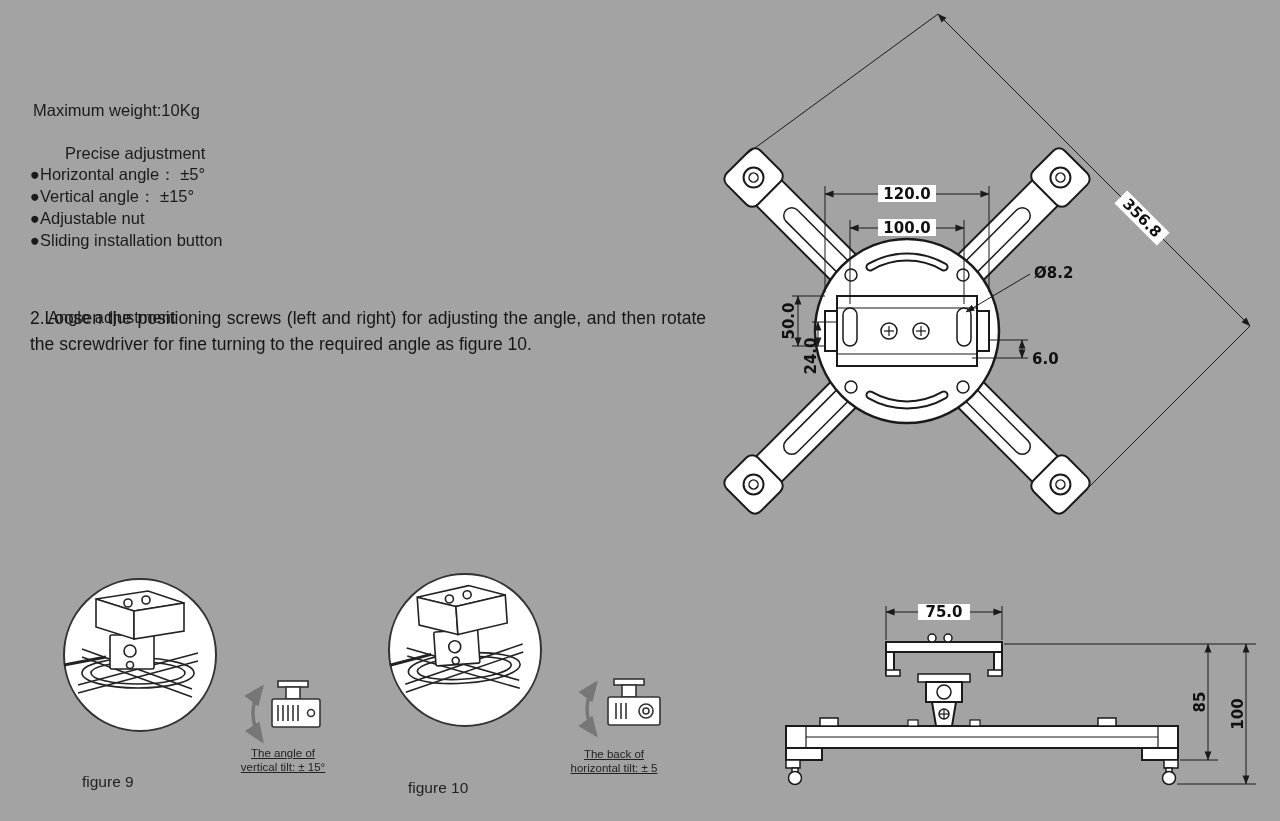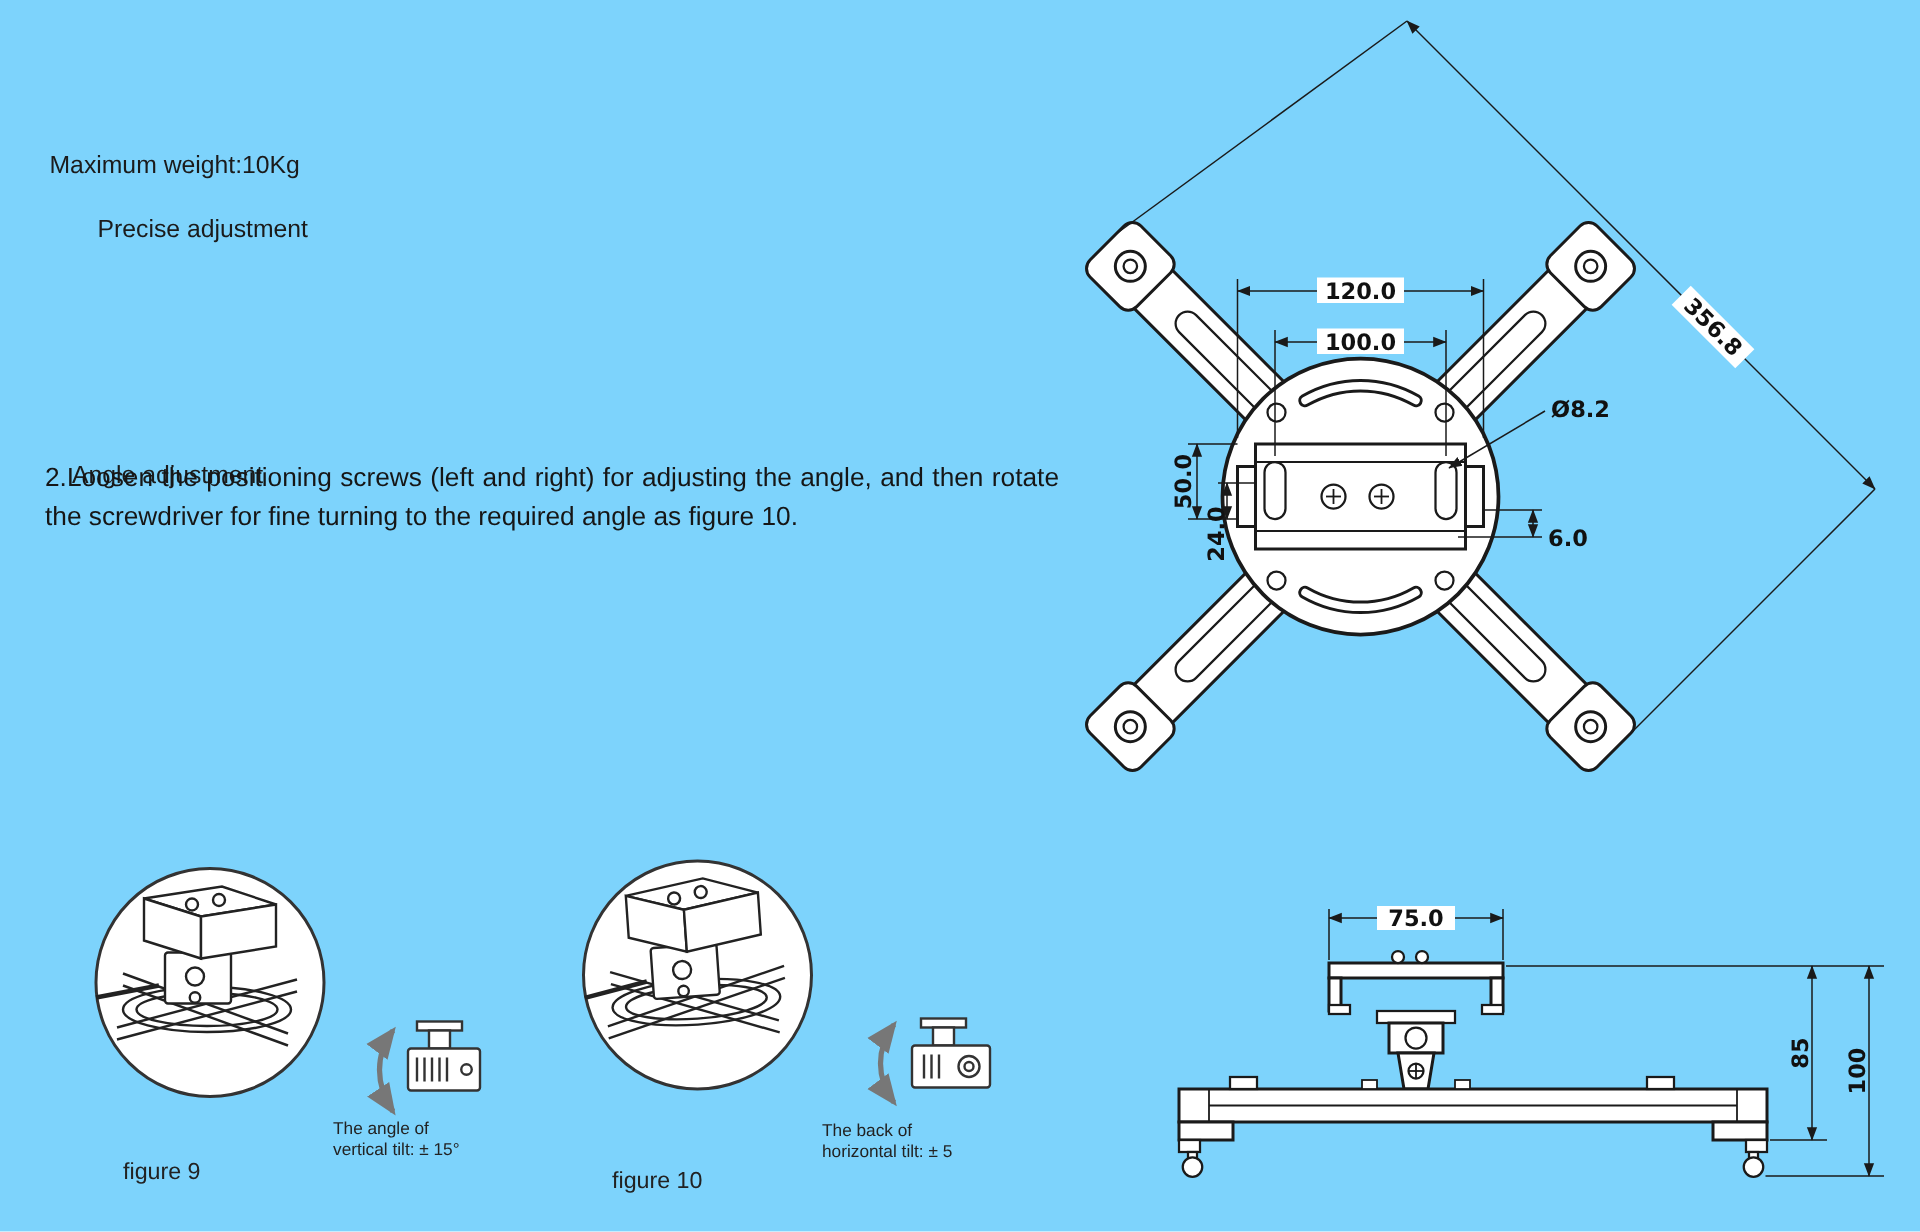--- a/index.html
+++ b/index.html
@@ -1,37 +1,43 @@
 <!DOCTYPE html>
 <html><head>
 <meta charset="utf-8">
 <style>
   html,body{margin:0;padding:0;background:#fff;}
-  .page{position:relative;width:1280px;height:821px;background:#7dd3fc;overflow:hidden;
+  .page{position:relative;width:1280px;height:821px;background:#a3a3a3;overflow:hidden;
         font-family:"Liberation Sans", sans-serif;color:#1b1b1b;}
   .abs{position:absolute;}
   .t{position:absolute;white-space:pre;color:#1b1b1b;}
   .h16{font-size:16.5px;}
   .bullets div{font-size:16.5px;line-height:22px;}
   .steps{position:absolute;left:30px;top:306px;width:676px;font-size:17.5px;
          line-height:25.5px;text-align:justify;color:#161616;}
   .figlabel{position:absolute;font-size:15.5px;color:#222;}
-  .cap{position:absolute;font-size:11.5px;line-height:14px;color:#222;text-align:left;}
+  .cap{position:absolute;font-size:11.5px;line-height:14px;color:#222;text-align:center;text-decoration:underline;}
   svg text{font-family:"DejaVu Sans", sans-serif;}
   .dimtxt{font-size:15px;font-weight:bold;fill:#111;}
 </style>
 </head>
 <body>
 
 <div class="page">
 
   <div class="t h16" style="left:33px;top:101px;">Maximum weight:10Kg</div>
 
   <div class="t h16" style="left:42px;top:144px;margin-left:23px;">Precise adjustment</div>
 
+  <div class="abs bullets" style="left:30px;top:163px;">
+    <div>●Horizontal angle： ±5°</div>
+    <div>●Vertical angle： ±15°</div>
+    <div>●Adjustable nut</div>
+    <div>●Sliding installation button</div>
+  </div>
 
   <div class="t h16" style="left:48px;top:268px;margin-top:40px;">Angle adjustment</div>
 
   <div class="steps">
     <div>2.Loosen the positioning screws (left and right) for adjusting the angle, and then rotate the screwdriver for fine turning to the required angle as figure 10.</div>
   </div>
 
   <svg class="abs" style="left:712px;top:6px;" width="568" height="548" viewBox="0 0 568 548">
     <defs>
       <marker id="arrT" viewBox="0 0 10 10" refX="9.5" refY="5" markerWidth="9" markerHeight="9" orient="auto-start-reverse">

